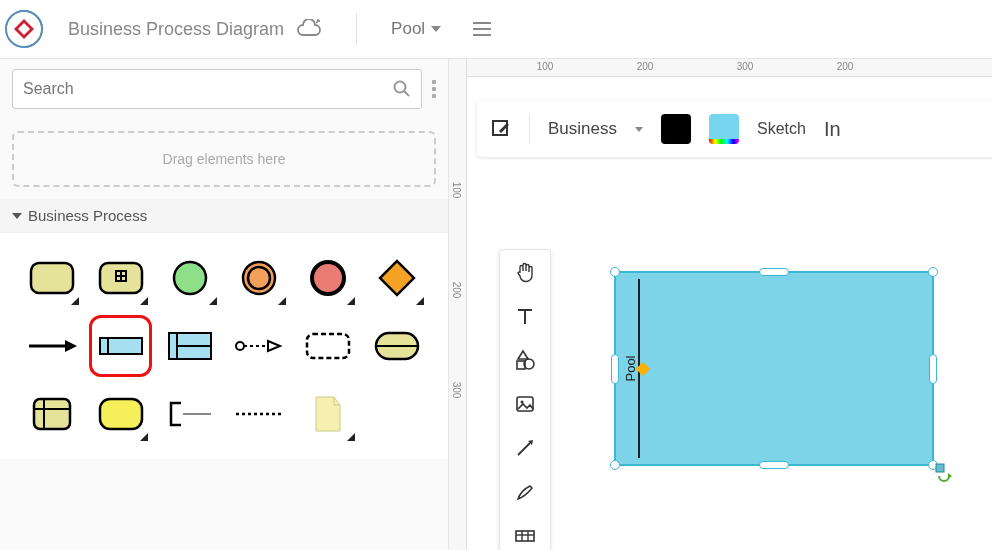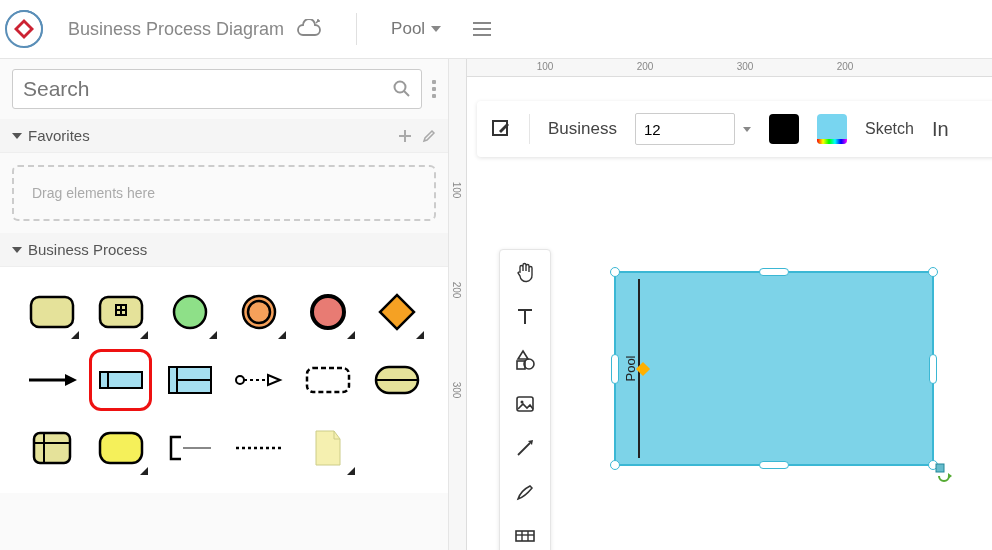--- a/index.html
+++ b/index.html
@@ -15,27 +15,27 @@
     .hamburger { display: flex; flex-direction: column; gap: 4px; cursor: pointer; margin-left:8px;}
     .hamburger span { width: 18px; height: 2px; background: #888; display: block; }
     
     
     .main { flex: 1; display: flex; border-top: 1px solid #e5e5e5;}
     
     
     .sidebar { width: 449px; border-right: 1px solid #e5e5e5; display: flex; flex-direction: column; background:#fafafa; position:relative;}
     .search-row { padding: 10px 12px; display:flex; align-items:center; }
     .search-box { flex: 1; height: 40px; border: 1px solid #ccc; border-radius: 3px; display: flex; align-items: center; padding: 0 10px; background:#fff;}
-    .search-box input { border: none; outline: none; flex: 1; font-size: 21px; color:#be185d; background:transparent;}
+    .search-box input { border: none; outline: none; flex: 1; font-size: 16px; color:#be185d; background:transparent;}
     .kebab { display:flex; flex-direction:column; gap:3px; margin-left:10px; cursor:pointer;}
     .kebab span{width:4px;height:4px;background:#aaa;display:block;border-radius:1px;}
     
     .panel-header { padding: 8px 12px; display:flex; align-items:center; gap:6px; color:#555; font-size:15px; border-bottom:1px solid #eee; background:#f5f5f5;}
     .panel-header .actions{margin-left:auto; display:flex; gap:10px; color:#aaa;}
-    .drop-zone { margin:12px; border:2px dashed #ccc; border-radius:6px; padding:18px; text-align:left; color:#aaa; background:#fafafa;}
+    .drop-zone { margin:12px; border:2px dashed #ccc; border-radius:6px; padding:18px; text-align:center; color:#aaa; background:#fafafa;}
     
     .shapes-grid { display:grid; grid-template-columns: repeat(6, 1fr); gap:6px; padding:14px 20px 14px 20px; background:#fff;}
     .shape-cell { position:relative; height:62px; display:flex; align-items:center; justify-content:center; cursor:grab;}
     .shape-cell .more-tri{position:absolute; right:4px; bottom:4px; width:0; height:0; border-left:8px solid transparent; border-bottom:8px solid #222;}
     .shape-sel{border:3px solid #e11; border-radius:12px;}
     
     
     .canvas-area { flex:1; position:relative; background:#fff; overflow:hidden;}
     .ruler-h { position:absolute; top:0; left:0; right:0; height:18px; border-bottom:1px solid #ddd; background:#f7f7f7; font-size:10px; color:#888;}
     .ruler-h .tick{position:absolute; top:2px; transform:translateX(-50%);}
@@ -112,32 +112,20 @@
               <line x1="11" y1="11" x2="16" y2="16" stroke="#999" stroke-width="2"></line>
             </svg>
         </div>
         <div class="kebab">
             <span></span>
             <span></span>
             <span></span>
           </div>
       </div>
 
-      <div class="panel-header">
-        <span class="tri-collapse"></span>
-        <span>Favorites</span>
-        <div class="actions">
-          <svg width="14" height="14" viewBox="0 0 14 14">
-              <path d="M7 1 V13 M1 7 H13" stroke="#aaa" stroke-width="2"></path>
-            </svg>
-          <svg width="14" height="14" viewBox="0 0 14 14">
-              <path d="M2 12 L3 9 L10 2 L12 4 L5 11 Z" fill="none" stroke="#aaa" stroke-width="1.5"></path>
-            </svg>
-        </div>
-      </div>
       <div class="drop-zone">
         <span>Drag elements here</span>
       </div>
 
       <div class="panel-header">
         <span class="tri-collapse"></span>
         <span>Business Process</span>
       </div>
 
       <div class="shapes-grid">
@@ -270,21 +258,20 @@
       </div>
 
       <div class="toolbar-float">
         <svg width="20" height="20" viewBox="0 0 20 20">
             <rect x="2" y="2" width="14" height="14" fill="none" stroke="#333" stroke-width="2"></rect>
             <path d="M8 12 L16 4 L18 6 L10 14 Z" fill="#333"></path>
           </svg>
         <div class="sep"></div>
         <span style="font-size:17px;color:#444;">Business</span>
         <div style="display:flex;align-items:center;gap:8px;">
-          <input class="font-size-input" value="12" style="">
           <span class="caret-down-sm"></span>
         </div>
         <div class="color-swatch black-sw"></div>
         <div class="color-swatch fill-sw"></div>
         <span style="font-size:16px;color:#444;">Sketch</span>
         <span style="font-size:20px;color:#444;">In</span>
       </div>
 
       <div class="tool-palette">
         <div class="tool">

